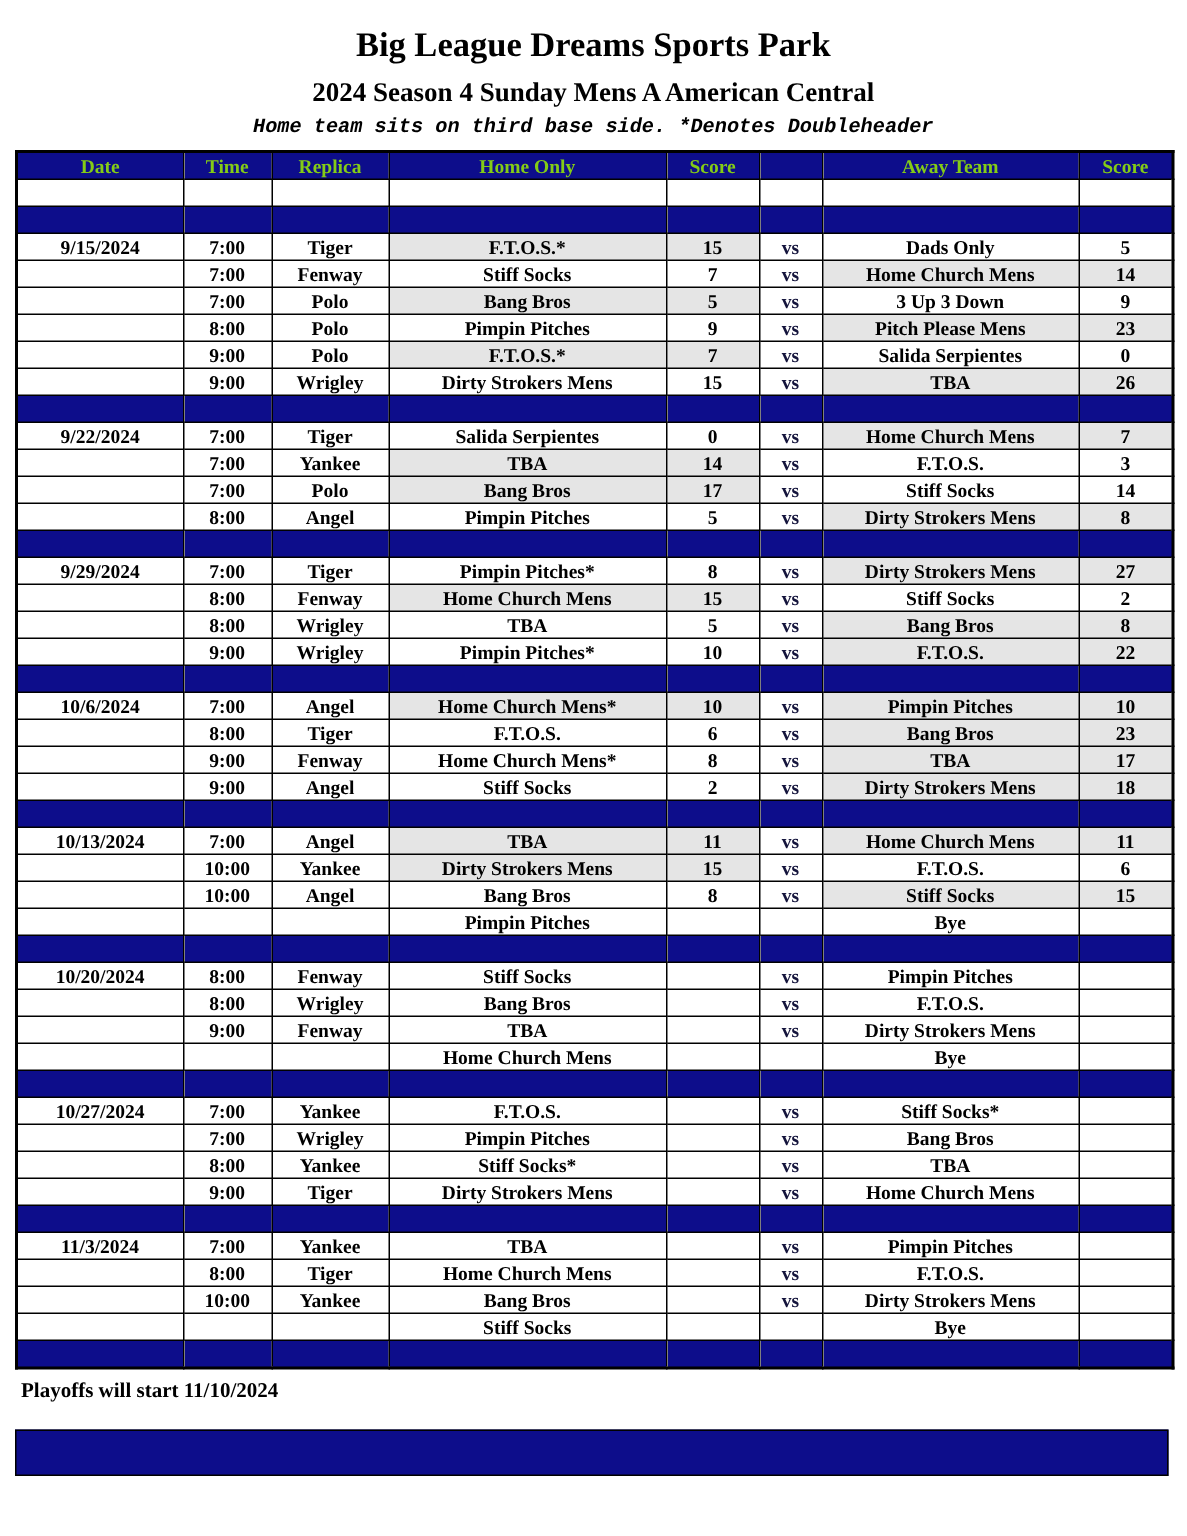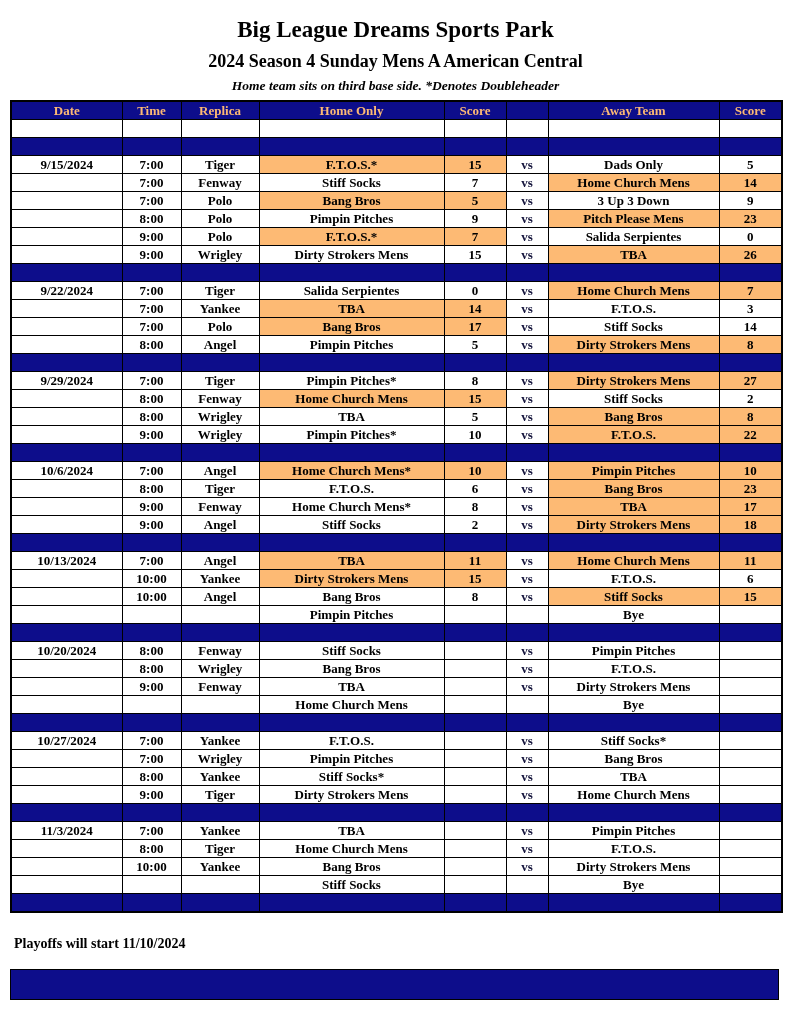--- a/index.html
+++ b/index.html
@@ -11,21 +11,21 @@
   .title{
     text-align:center;font-weight:bold;font-size:23px;line-height:30px;
     margin:15px 0 0 0;
   }
   .subtitle{
     text-align:center;font-weight:bold;font-size:18px;line-height:24px;
     margin:4px 0 0 0;
   }
   .note{
     text-align:center;font-weight:bold;font-style:italic;
-    font-size:13.5px;line-height:18px;margin:4px 0 0 0;
+    font-size:13.5px;line-height:18px;margin:4px 0 0 0;font-family:Liberation Mono, monospace;
   }
   table.sched{
     border-collapse:collapse;table-layout:fixed;
     width:771px;margin:5px 0 0 10px;
     border:2px solid #000;
   }
   table.sched col.c-date{width:111px;}
   table.sched col.c-time{width:59px;}
   table.sched col.c-replica{width:78px;}
   table.sched col.c-home{width:185px;}
@@ -33,28 +33,28 @@
   table.sched col.c-vs{width:42px;}
   table.sched col.c-away{width:171px;}
   table.sched col.c-score2{width:63px;}
   table.sched th,table.sched td{
     border:1px solid #000;height:17px;padding:0 1px;
     text-align:center;vertical-align:middle;
     font-weight:bold;font-size:13px;line-height:15px;
     white-space:nowrap;overflow:hidden;
   }
   table.sched th{
-    background:#0d0d8b;color:#fdba74;font-size:13px;
+    background:#0d0d8b;color:#84cc16;font-size:13px;
   }
   tr.sep td{background:#0d0d8b;}
-  td.hl{background:#fdba74;}
+  td.hl{background:#e5e5e5;}
   td.vs-cell{font-size:12px;color:#14143c;}
   .footer{
     font-weight:bold;font-size:14px;line-height:17px;
-    margin:22px 0 0 14px;
+    margin:6px 0 0 14px;
   }
   .bottom-bar{
     width:769px;height:31px;margin:17px 0 0 10px;
     background:#0d0d8b;border:1px solid #000;box-sizing:border-box;
   }
 </style>
 </head>
 <body>
 
 <div class="title">Big League Dreams Sports Park</div>

